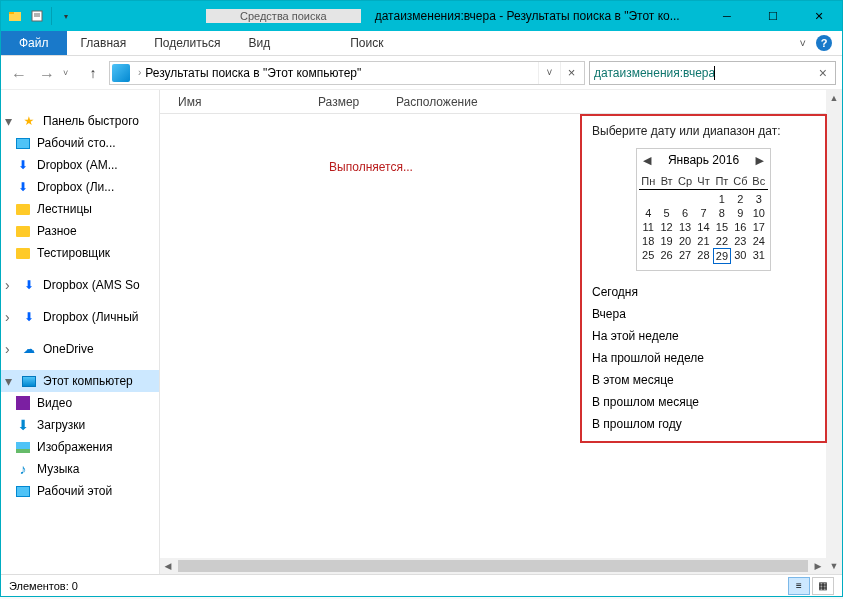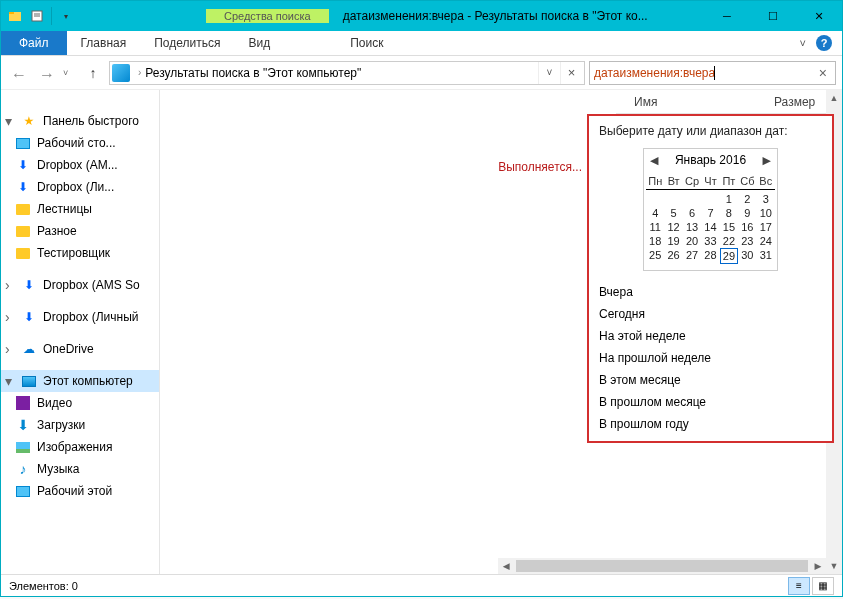--- a/index.html
+++ b/index.html
@@ -3,21 +3,21 @@
 <meta charset="utf-8">
 <style>
 * { box-sizing: border-box; margin: 0; padding: 0; font-family: "Segoe UI", Tahoma, sans-serif; }
 body { background: #f8f8f8; width: 843px; height: 599px; overflow: hidden; }
 .window { width: 843px; height: 597px; border: 1px solid #00acc1; background: #fff; display: flex; flex-direction: column; position: relative; }
 .titlebar { height: 30px; background: #00bcd4; display: flex; align-items: center; font-size: 12px; color: #000; }
 .titlebar-left { display: flex; align-items: center; gap: 2px; padding-left: 4px; }
 .tb-icon { width: 20px; height: 20px; display: flex; align-items: center; justify-content: center; }
 .tb-icon svg { width: 14px; height: 14px; }
 .tb-sep { width: 1px; height: 18px; background: rgba(0,0,0,0.15); margin: 0 2px; }
-.search-tools-tab { background: #bef264; padding: 1px 18px; font-size: 11px; color: #555; margin-left: 130px; }
+.search-tools-tab { background: #e5e5e5; padding: 1px 34px; font-size: 11px; color: #555; margin-left: 130px; }
 .title-text { padding-left: 14px; flex: 1; white-space: nowrap; overflow: hidden; }
 .win-controls { display: flex; height: 100%; }
 .win-btn { width: 46px; height: 100%; display: flex; align-items: center; justify-content: center; color: #000; font-size: 11px; font-family: "Segoe MDL2 Assets", sans-serif; }
 
 .ribbon { height: 25px; background: #fff; display: flex; align-items: center; border-bottom: 1px solid #ddd; font-size: 12px; }
 .ribbon-file { background: #1979ca; color: #fff; padding: 4px 18px; height: 100%; display: flex; align-items: center; }
 .ribbon-tab { padding: 0 14px; color: #333; }
 .ribbon-tab.search { margin-left: 52px; }
 .ribbon-spacer { flex: 1; }
 .ribbon-icons { display: flex; gap: 10px; padding-right: 10px; align-items: center; }
@@ -26,21 +26,21 @@
 .navbar { height: 34px; display: flex; align-items: center; padding: 3px 6px; border-bottom: 1px solid #eee; gap: 4px; background: #fff; }
 .nav-arrow { width: 24px; height: 24px; display: flex; align-items: center; justify-content: center; color: #888; font-size: 16px; }
 .chevron { width: 14px; font-size: 9px; color: #666; }
 .up-arrow { width: 24px; height: 24px; display: flex; align-items: center; justify-content: center; color: #333; font-size: 14px; }
 .address-bar { flex: 1; height: 24px; border: 1px solid #ccc; display: flex; align-items: center; font-size: 12px; padding: 0 2px; }
 .addr-icon { width: 18px; height: 18px; background: linear-gradient(135deg,#4fc3f7,#0288d1); margin-right: 4px; border-radius: 2px; }
 .addr-sep { color: #888; padding: 0 4px; font-size: 10px; }
 .addr-controls { display: flex; gap: 0; }
 .addr-ctrl { width: 22px; height: 22px; border-left: 1px solid #eee; display: flex; align-items: center; justify-content: center; font-size: 10px; color: #555; }
 .search-box { width: 247px; height: 24px; border: 1px solid #bbb; display: flex; align-items: center; padding: 0 4px; font-size: 12px; position: relative; }
-.search-text { color: #c2410c; flex: 1; }
+.search-text { color: #0f766e; flex: 1; }
 .search-caret { border-right: 1px solid #000; animation: blink 1s infinite; height: 14px; margin-left: -1px; }
 .search-x { color: #666; font-size: 14px; padding: 0 4px; }
 @keyframes blink { 50% { opacity: 0; } }
 
 .body { flex: 1; display: flex; overflow: hidden; position: relative; background: #fff; }
 .sidebar { width: 158px; background: #fff; font-size: 12px; overflow: hidden; padding-top: 20px; }
 .sb-item { display: flex; align-items: center; height: 22px; padding-left: 14px; gap: 6px; white-space: nowrap; }
 .sb-item.lvl1 { }
 .sb-item.hdr { padding-left: 14px; }
 .sb-item.active { background: #cce8ff; }
@@ -54,29 +54,29 @@
 .ico-desktop { width: 14px; height: 11px; background: #4fc3f7; border: 1px solid #0288d1; }
 .ico-video { width: 14px; height: 14px; background: #7b1fa2; }
 .ico-doc { width: 12px; height: 14px; background: #fff; border: 1px solid #999; }
 .ico-dl { color: #0288d1; font-size: 14px; }
 .ico-img { width: 14px; height: 11px; background: linear-gradient(#4fc3f7 60%, #66bb6a 60%); }
 .ico-music { color: #0288d1; font-size: 14px; }
 .sb-gap { height: 10px; }
 
 .vsplit { width: 1px; background: #e5e5e5; }
 
-.content { flex: 1; display: flex; flex-direction: column; position: relative; align-items: flex-end; }
+.content { flex: 1; display: flex; flex-direction: column; position: relative; }
 .col-headers { height: 24px; border-bottom: 1px solid #e5e5e5; display: flex; align-items: center; font-size: 12px; color: #444; }
 .col-h { padding: 0 10px; border-right: 1px solid transparent; }
 .col-name { width: 148px; padding-left: 18px; }
 .col-size { width: 78px; }
 .col-loc { flex: 1; }
 .searching { text-align: center; color: #b91c1c; font-size: 12px; margin-top: 46px; padding-right: 260px; }
 
-.date-popup { position: absolute; top: 0; right: 8px; width: 247px; background: #fff; border: 2px solid #d32f2f; padding: 0; font-size: 12px; z-index: 10; }
+.date-popup { position: absolute; top: 0; right: 15px; width: 247px; background: #fff; border: 2px solid #d32f2f; padding: 0; font-size: 12px; z-index: 10; }
 .popup-inner { background: #fff; }
 .popup-label { padding: 8px 10px 6px 10px; color: #222; }
 .calendar-shell { border: 1px solid #ccc; margin: 4px 54px 10px 54px; background: #fff; }
 .cal-header { display: flex; align-items: center; justify-content: space-between; padding: 4px 6px; font-size: 12px; }
 .cal-nav { font-size: 11px; color: #444; cursor: pointer; }
 .cal-grid { display: grid; grid-template-columns: repeat(7, 1fr); text-align: center; font-size: 11px; padding: 2px 2px 6px 2px; }
 .cal-grid .dow { color: #333; padding: 2px 0; border-bottom: 1px solid #000000; margin-bottom: 2px; }
 .cal-grid .day { padding: 1px 0; color: #222; }
 .cal-grid .today { border: 1px solid #0066cc; }
 .option-list { padding: 0 0 6px 0; }
@@ -256,20 +256,21 @@
           </span>
           <span>Рабочий этой</span>
         </div>
     </div>
     <div class="vsplit"></div>
 
     <div class="content">
       <div class="col-headers">
         <div class="col-h col-name">Имя</div>
         <div class="col-h col-size">Размер</div>
+        <div class="col-h col-loc">Расположение</div>
       </div>
       <div class="content-inner">
         <div class="searching">Выполняется...</div>
 
         <div class="date-popup">
           <div class="popup-inner">
             <div class="popup-label">Выберите дату или диапазон дат:</div>
             <div class="calendar-shell">
               <div class="cal-header">
                 <span class="cal-nav">◀</span>
@@ -301,36 +302,36 @@
                   <div class="day">11</div>
                   <div class="day">12</div>
                   <div class="day">13</div>
                   <div class="day">14</div>
                   <div class="day">15</div>
                   <div class="day">16</div>
                   <div class="day">17</div>
                   <div class="day">18</div>
                   <div class="day">19</div>
                   <div class="day">20</div>
-                  <div class="day">33</div>
+                  <div class="day">21</div>
                   <div class="day">22</div>
                   <div class="day">23</div>
                   <div class="day">24</div>
                   <div class="day">25</div>
                   <div class="day">26</div>
                   <div class="day">27</div>
                   <div class="day">28</div>
                   <div class="day today">29</div>
                   <div class="day">30</div>
                   <div class="day">31</div>
                 </div>
             </div>
             <div class="option-list" id="date-options">
+                <div class="opt">Сегодня</div>
                 <div class="opt">Вчера</div>
-                <div class="opt">Сегодня</div>
                 <div class="opt">На этой неделе</div>
                 <div class="opt">На прошлой неделе</div>
                 <div class="opt">В этом месяце</div>
                 <div class="opt">В прошлом месяце</div>
                 <div class="opt">В прошлом году</div>
               </div>
           </div>
         </div>
 
         <div class="scrollbar-h">

